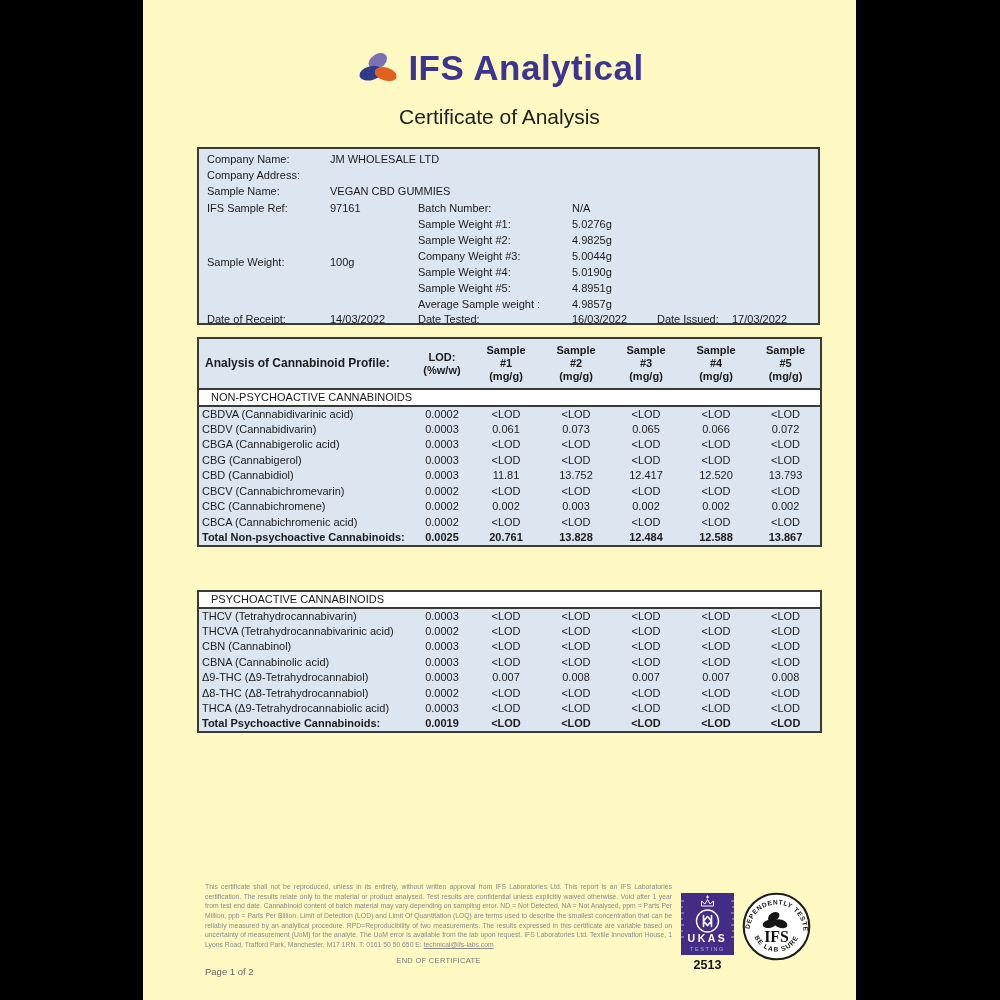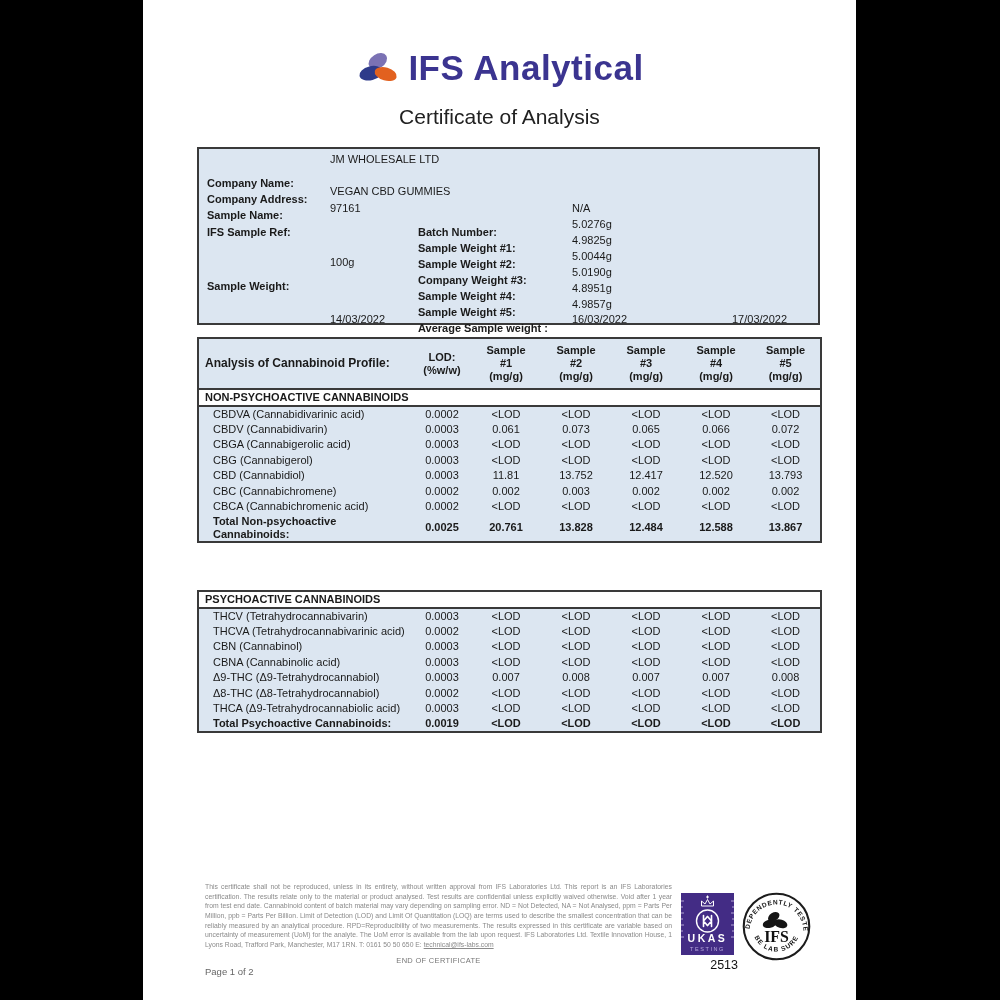--- a/index.html
+++ b/index.html
@@ -1,62 +1,62 @@
 <!DOCTYPE html>
 <html><head>
 <meta charset="utf-8">
 <style>
   * { margin:0; padding:0; box-sizing:border-box; }
   html,body { width:1000px; height:1000px; background:#000; overflow:hidden;
               font-family:"Liberation Sans","DejaVu Sans",sans-serif; }
-  .page { position:absolute; left:143px; top:0; width:713px; height:1000px; background:#ffffff; }
+  .page { position:absolute; left:143px; top:0; width:713px; height:1000px; background:#fef9c3; }
 
   
   .brand-row { position:absolute; top:48px; left:0; width:100%; display:flex;
                justify-content:center; align-items:center; gap:9px; }
   .brand-text { font-size:35px; font-weight:bold; color:#3b3490; letter-spacing:0.5px; }
   .doc-title { position:absolute; top:105px; left:0; width:100%; text-align:center;
                font-size:21px; color:#212121; }
 
   
   .info-table { position:absolute; left:54px; top:147px; width:623px; height:178px;
                 background:#dce6f1; border:2px solid #3a3a3a; font-size:11px; color:#1a1a1a; }
   .info-table span { position:absolute; white-space:nowrap; line-height:14px; }
-  .info-table .lbl { font-weight:bold;margin-top:24px; }
+  .info-table .lbl { font-weight:normal; }
   .c1 { left:8px; }  .c2 { left:131px; } .c3 { left:219px; }
   .c4 { left:373px; } .c5 { left:458px; } .c6 { left:533px; }
 
   
   .ctable { position:absolute; left:54px; border-collapse:collapse; width:623px;
             table-layout:fixed; font-size:11px; color:#1a1a1a; background:#dce6f1;
             border:2px solid #3a3a3a; }
   .ctable col.col-name { width:215px; } .ctable col.col-lod { width:58px; }
   .ctable col.col-s { width:70px; }
   .ctable th { font-weight:bold; vertical-align:middle; text-align:center;
                white-space:pre-line; line-height:13px; height:51px;
                border-bottom:2px solid #3a3a3a; }
   .ctable th.title-cell { text-align:left; padding-left:6px; font-size:12px; white-space:normal; }
   .ctable td { height:15.5px; text-align:center; line-height:13px; }
-  .ctable td.name-cell { text-align:left; padding-left:14px; }
-  .ctable tr.section td { background:#ffffff; font-weight:bold; text-align:left;
-                          padding-left:6px; height:17px; border-bottom:2px solid #3a3a3a; }
+  .ctable td.name-cell { text-align:left; padding-left:3px; }
+  .ctable tr.section td { background:#ffffff; font-weight:normal; text-align:left;
+                          padding-left:12px; height:17px; border-bottom:2px solid #3a3a3a; }
   .ctable tr.total td { font-weight:bold; }
   .t1 { top:337px; } .t2 { top:590px; }
 
   
   .disclaimer { position:absolute; left:62px; top:882px; width:467px; font-size:6.8px;
                 line-height:1.42; color:#8a8a8a; text-align:justify; }
   .disclaimer a { color:#8a8a8a; text-decoration:underline; }
   .end-cert { position:absolute; left:62px; top:956px; width:467px; text-align:center;
               font-size:7.5px; color:#777; letter-spacing:0.3px; }
   .page-num { position:absolute; left:62px; top:966px; font-size:9.5px; color:#666; }
 
   .ukas-badge { position:absolute; left:538px; top:893px; width:53px; height:62px; }
-  .ukas-num { position:absolute; left:534px; top:958px; width:61px; text-align:right;
-              font-size:12.5px; font-weight:normal; color:#111; }
+  .ukas-num { position:absolute; left:534px; top:958px; width:61px; text-align:center;
+              font-size:12.5px; font-weight:bold; color:#111; }
   .ifs-badge { position:absolute; left:599px; top:892px; width:69px; height:69px; }
 </style>
 </head>
 <body>
 
 <div class="page">
 
   <div class="brand-row">
     <svg width="44" height="40" viewBox="0 0 100 92">
       <ellipse cx="52" cy="30" rx="23" ry="16" fill="#7b72b4" transform="rotate(-32 52 30)"></ellipse>
@@ -176,20 +176,29 @@
           <td>&lt;LOD</td>
         </tr>
         <tr>
           <td class="name-cell">CBD (Cannabidiol)</td>
           <td>0.0003</td>
           <td>11.81</td>
           <td>13.752</td>
           <td>12.417</td>
           <td>12.520</td>
           <td>13.793</td>
+        </tr>
+        <tr>
+          <td class="name-cell">CBCV (Cannabichromevarin)</td>
+          <td>0.0002</td>
+          <td>&lt;LOD</td>
+          <td>&lt;LOD</td>
+          <td>&lt;LOD</td>
+          <td>&lt;LOD</td>
+          <td>&lt;LOD</td>
         </tr>
         <tr>
           <td class="name-cell">CBC (Cannabichromene)</td>
           <td>0.0002</td>
           <td>0.002</td>
           <td>0.003</td>
           <td>0.002</td>
           <td>0.002</td>
           <td>0.002</td>
         </tr>

